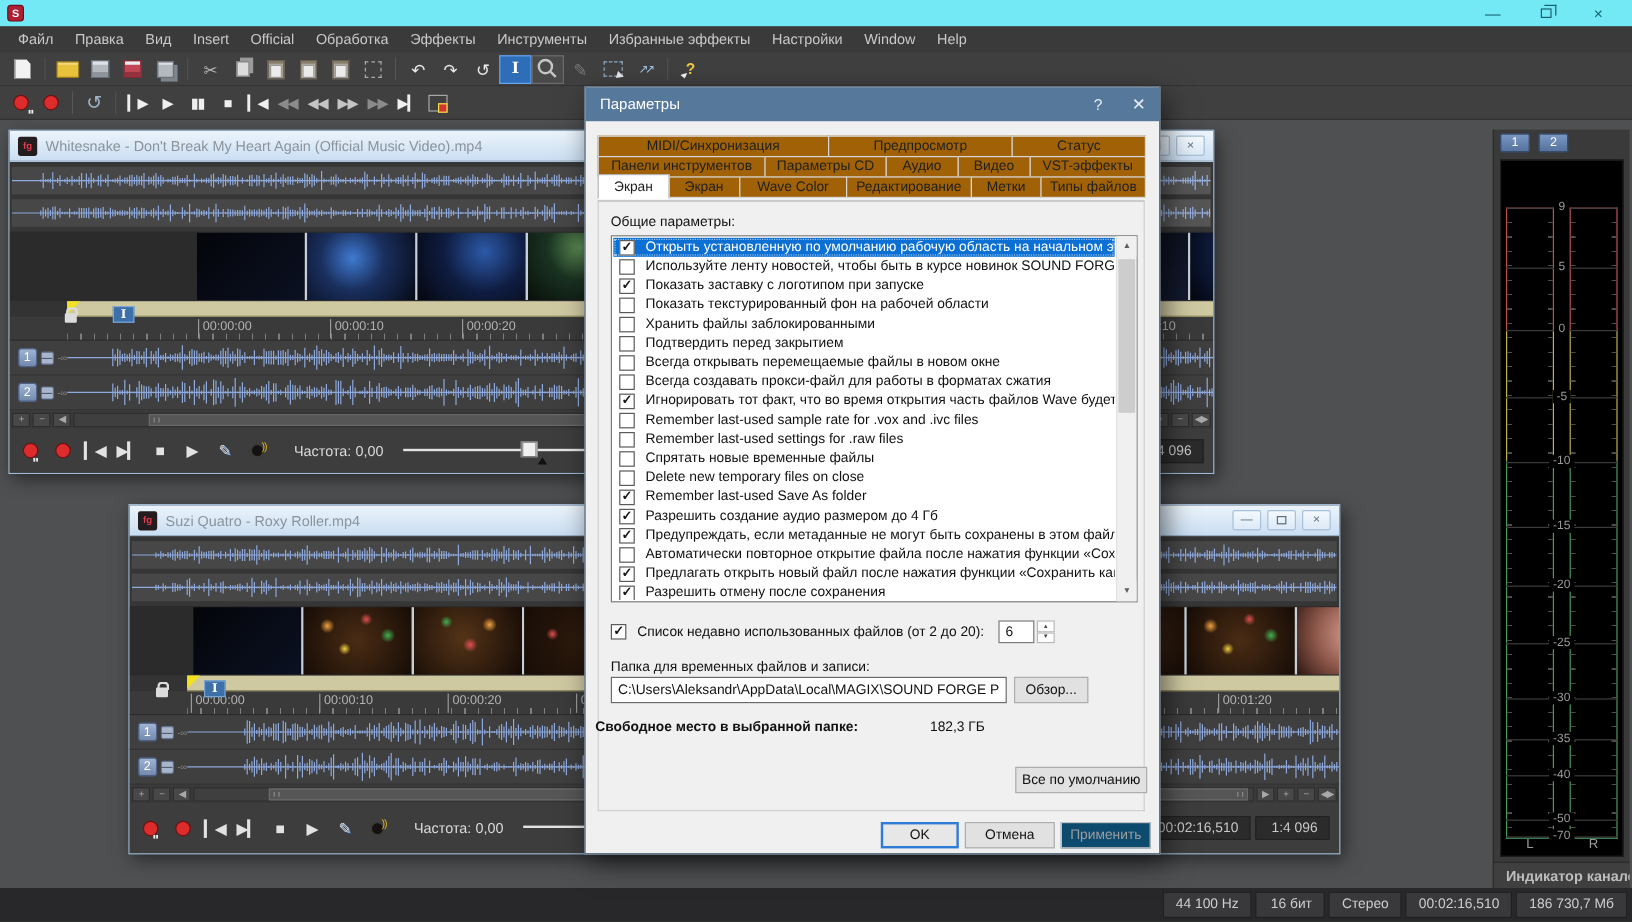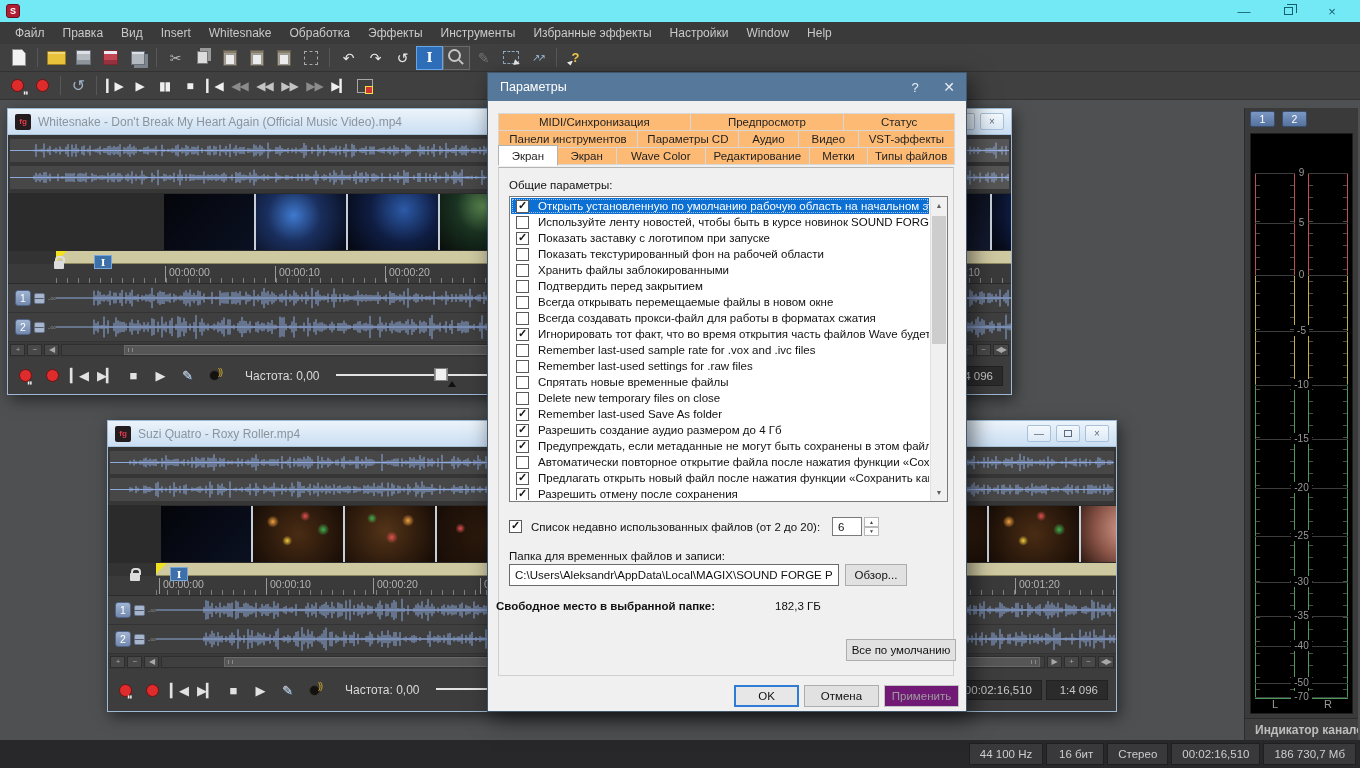--- a/index.html
+++ b/index.html
@@ -162,21 +162,21 @@
   
   .dialog{position:absolute;left:487px;top:72px;width:480px;height:640px;background:#f0f0f0;
       border:1px solid #40576e;box-shadow:5px 7px 22px rgba(0,0,0,.55);z-index:20;}
   .dtitle{height:28px;background:#56789b;display:flex;align-items:center;padding-left:12px;}
   .dtitle-text{color:#fff;font-size:12.5px;text-align:center;}
   .dbtn{width:34px;height:28px;display:flex;align-items:center;justify-content:center;color:#e6edf4;font-size:14px;}
   .dbtn.q{margin-left:auto;font-size:13px;}
   .tabs{position:absolute;left:10px;right:12px;top:40px;}
   .trow{display:flex;height:18px;}
   .trow+.trow{margin-top:-1px;}
-  .tab{border:1px solid #d7d7d7;margin-right:-1px;background:#fdba74;font-size:11.5px;color:#1f1f1f;
+  .tab{border:1px solid #d7d7d7;margin-right:-1px;background:#a16207;font-size:11.5px;color:#1f1f1f;
       display:flex;align-items:center;justify-content:center;white-space:nowrap;overflow:hidden;position:relative;}
   .tab.active{background:#fff;border-color:#b3b3b3;border-bottom:1px solid #fff;height:21px;margin-top:-2px;z-index:6;}
   .dpage{position:absolute;left:10px;right:12px;top:94px;height:509px;border:1px solid #cfcfcf;border-top-color:#b3b3b3;background:#f0f0f0;}
   .dlabel{position:absolute;font-size:11.5px;color:#111;white-space:nowrap;}
   .dlist{position:absolute;left:21px;top:123px;width:439px;height:306px;background:#fff;border:1px solid #7a7a7a;}
   .optwrap{position:absolute;left:1px;top:1px;bottom:1px;right:18px;overflow:hidden;}
   .opt{height:16px;display:flex;align-items:center;padding-left:5px;font-size:11.5px;color:#111;white-space:nowrap;overflow:hidden;}
   .opt.sel{background:#0b6fd3;color:#fff;outline:1px dotted #9cc3ea;outline-offset:-2px;}
   .cb{width:13px;height:13px;background:#fff;border:1px solid #5a5a5a;margin-right:9px;flex:none;position:relative;}
   .cb.on::before{content:"✓";position:absolute;left:1px;top:-2px;font-size:11px;font-weight:bold;color:#161616;}
@@ -189,21 +189,21 @@
   .spinner{position:absolute;left:376px;top:444px;width:15px;height:19px;display:flex;flex-direction:column;}
   .spb{flex:1;background:#fdfdfd;border:1px solid #b8b8b8;font-size:5px;color:#444;display:flex;align-items:center;justify-content:center;}
   .dinput{position:absolute;left:21px;top:491px;width:330px;height:22px;background:#fff;border:1px solid #6b6b6b;
       font-size:11.5px;color:#111;padding:0 5px;font-family:"Liberation Sans",sans-serif;}
   .dbtn-std{position:absolute;height:22px;background:#e1e1e1;border:1px solid #adadad;font-size:11.5px;color:#111;
       display:flex;align-items:center;justify-content:center;font-family:"Liberation Sans",sans-serif;}
   .browse{left:357px;top:491px;width:62px;}
   .defaults{left:358px;top:566px;width:110px;}
   .okbtn{left:246px;top:612px;width:65px;border:2px solid #2f7cd6;background:#e7e7e7;}
   .cancelbtn{left:316px;top:612px;width:75px;}
-  .applybtn{left:396px;top:612px;width:75px;color:#9d9d9d;background:#701a75;border-color:#c2c2c2;}
+  .applybtn{left:396px;top:612px;width:75px;color:#9d9d9d;background:#0c4a6e;border-color:#c2c2c2;}
   .chkrow{position:absolute;display:flex;align-items:center;font-size:11.5px;color:#111;white-space:nowrap;}
 
   
   .meter-panel{position:absolute;left:1244px;top:108px;width:114px;height:632px;background:#3a3a3a;
       display:flex;flex-direction:column;z-index:5;border-left:1px solid #2c2c2c;}
   .mbtnrow{height:22px;display:flex;gap:7px;padding:3px 0 0 5px;}
   .mbtn{width:25px;height:16px;background:linear-gradient(#7b98c4,#55729e);border:1px solid #394f72;border-radius:2px;
       color:#fff;font-size:10.5px;display:flex;align-items:center;justify-content:center;}
   .mbox{flex:1;margin:3px 5px 4px 5px;background:#000;border:1px solid #1e1e1e;position:relative;}
   .mcol{position:absolute;top:6.8%;bottom:2.4%;width:40px;display:flex;flex-direction:column;}
@@ -244,21 +244,21 @@
         </div>
       <div class="winbtn">×</div>
     </div>
   </div>
 
   <div class="menubar" id="menu">
       <span class="menu-item">Файл</span>
       <span class="menu-item">Правка</span>
       <span class="menu-item">Вид</span>
       <span class="menu-item">Insert</span>
-      <span class="menu-item">Whitesnake</span>
+      <span class="menu-item">Official</span>
       <span class="menu-item">Обработка</span>
       <span class="menu-item">Эффекты</span>
       <span class="menu-item">Инструменты</span>
       <span class="menu-item">Избранные эффекты</span>
       <span class="menu-item">Настройки</span>
       <span class="menu-item">Window</span>
       <span class="menu-item">Help</span>
     </div>
 
   <div class="toolbar" id="tb1">

